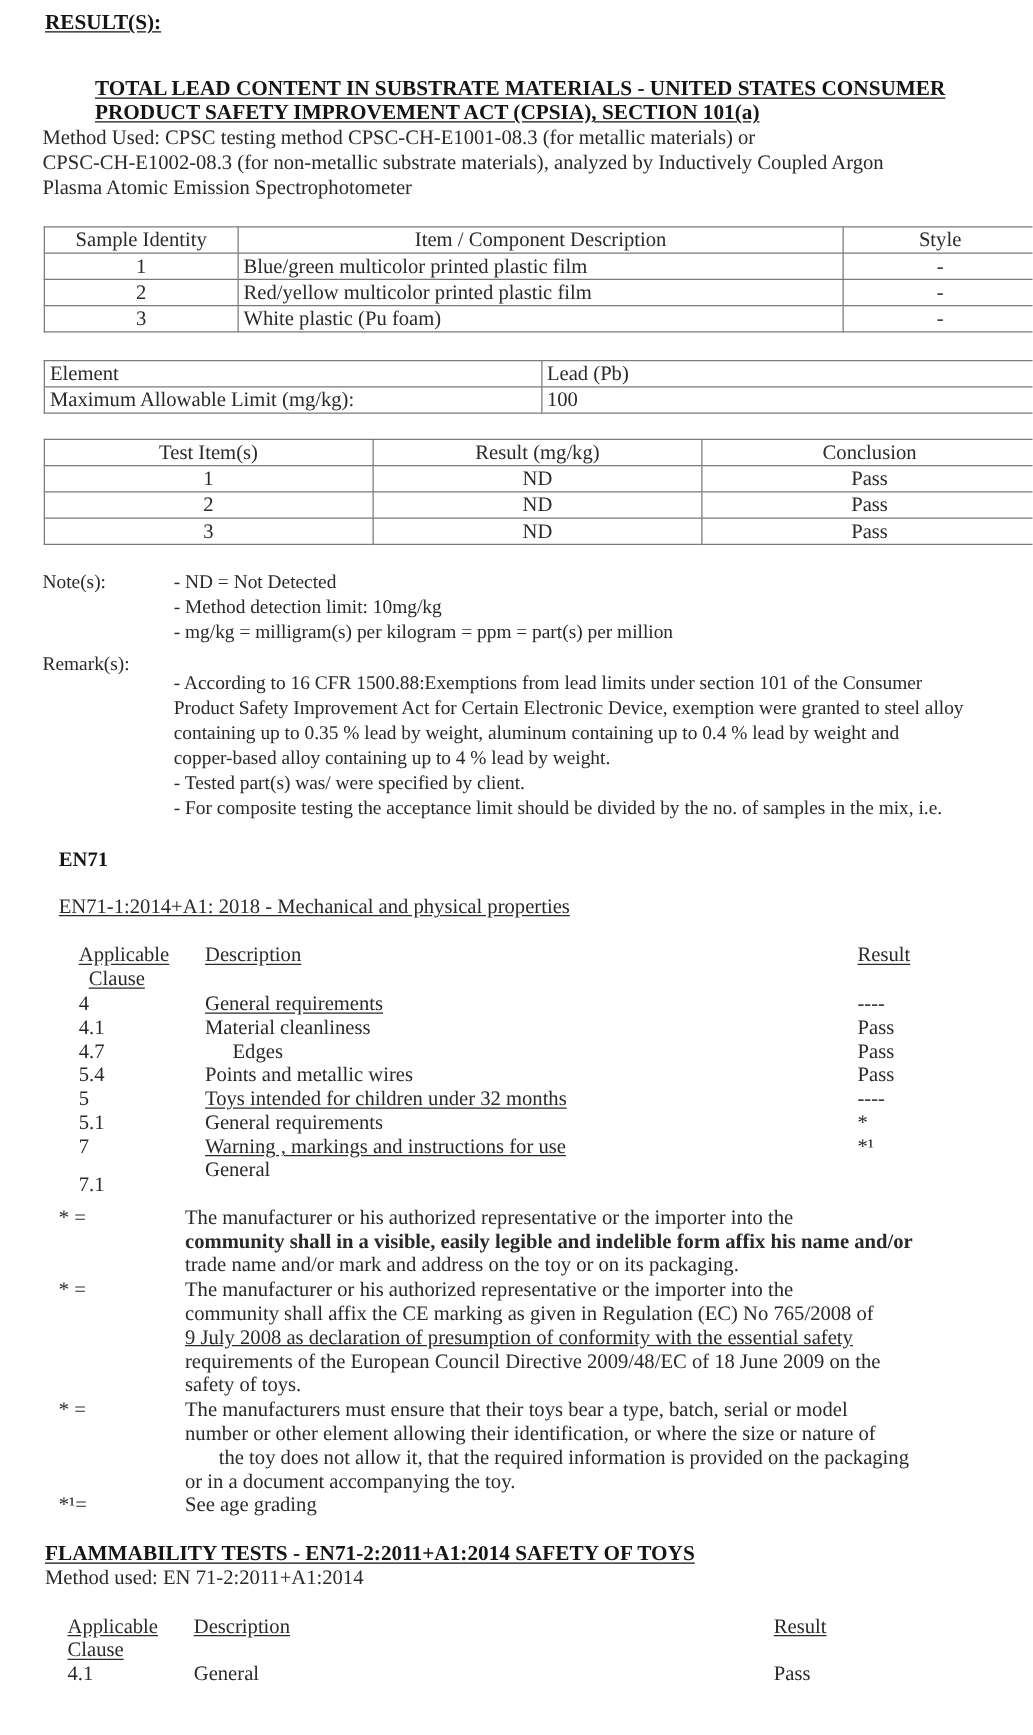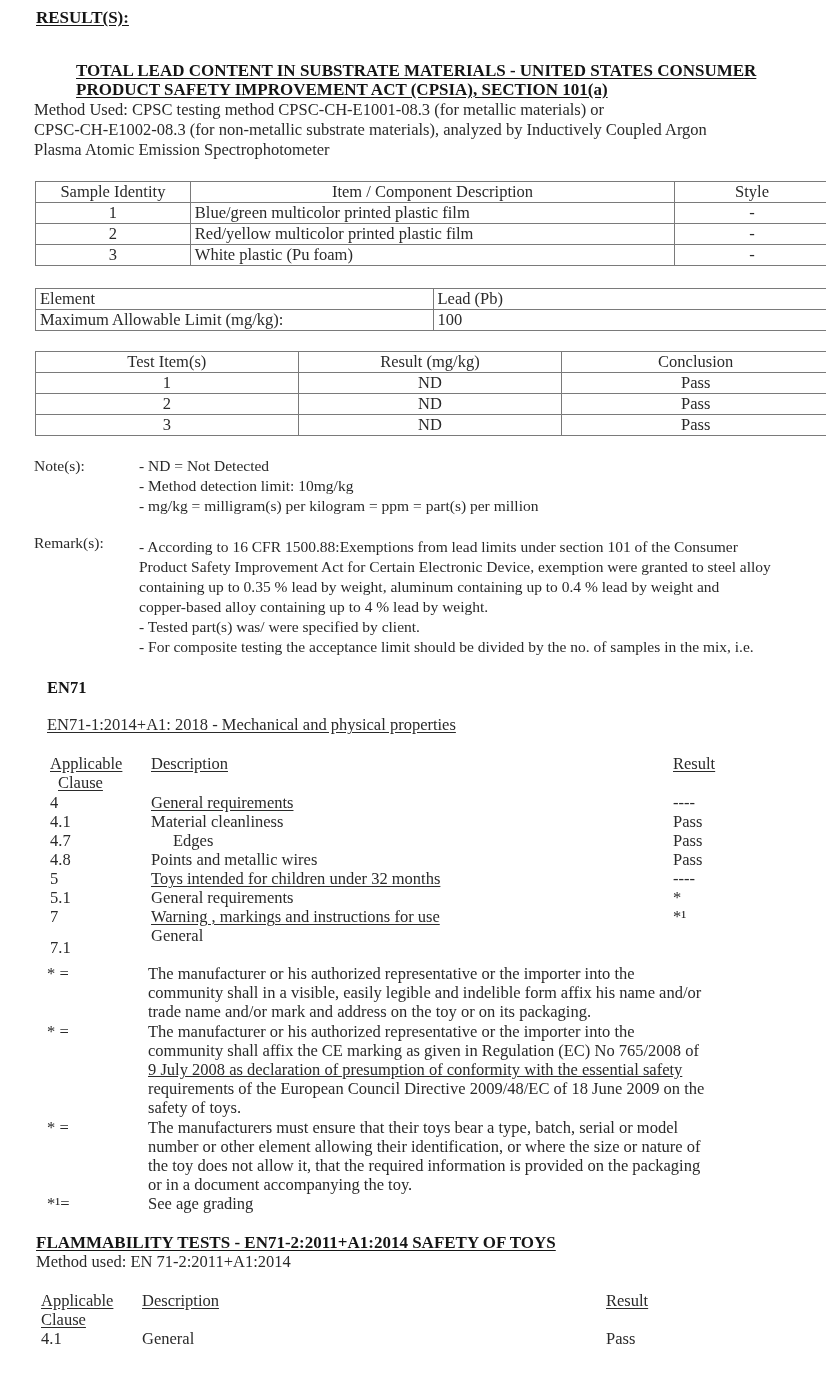--- a/index.html
+++ b/index.html
@@ -25,21 +25,21 @@
   #limit-table { left: 35px; top: 288px; width: 795px; }
   #result-table { left: 35px; top: 351px; width: 795px; }
 
   .notes-label { left: 34px; width: 100px; }
   .notes-body { left: 139px; width: 690px; line-height: 20px; }
   .notes-body div { white-space: nowrap; }
 
   #en71-heading { left: 47px; top: 678px; font-size: 16.5px; }
   #en71-sub { left: 47px; top: 715px; }
 
-  .grid-row { position: absolute; left: 3px; width: 658px; height: 19px; line-height: 19px; }
+  .grid-row { position: absolute; left: 16px; width: 658px; height: 19px; line-height: 19px; }
   .grid-row span { position: absolute; white-space: nowrap; }
 
   .fn-sym { position: absolute; left: 47px; width: 90px; }
   .fn-text { position: absolute; left: 148px; width: 600px; line-height: 19.2px; }
 
   #flam-heading { left: 36px; top: 1233px; font-size: 17px; }
   #flam-method { left: 36px; top: 1252px; }
 </style>
 </head>
 <body>
@@ -134,21 +134,21 @@
 </tbody>
   </table>
 
 <div class="abs notes-label" style="top:456px; font-size:15.5px;">Note(s):</div>
 <div class="abs notes-body" style="top:456px; font-size:15.5px;">
   <div>- ND = Not Detected</div>
   <div>- Method detection limit: 10mg/kg</div>
   <div>- mg/kg = milligram(s) per kilogram = ppm = part(s) per million</div>
 </div>
 
-<div class="abs notes-label" style="top:533px; font-size:15.5px;">Remark(s):</div>
+<div class="abs notes-label" style="top:522px; font-size:15.5px;">Remark(s):</div>
 <div class="abs notes-body" style="top:537px; font-size:15.5px;">
   <div>- According to 16 CFR 1500.88:Exemptions from lead limits under section 101 of the Consumer</div>
   <div>Product Safety Improvement Act for Certain Electronic Device, exemption were granted to steel alloy</div>
   <div>containing up to 0.35 % lead by weight, aluminum containing up to 0.4 % lead by weight and</div>
   <div>copper-based alloy containing up to 4 % lead by weight.</div>
   <div>- Tested part(s) was/ were specified by client.</div>
   <div>- For composite testing the acceptance limit should be divided by the no. of samples in the mix, i.e.</div>
 </div>
 
 <div id="en71-heading" class="abs b dark">EN71</div>
@@ -173,21 +173,21 @@
       <span style="left: 47px;">4.1</span>
       <span style="left: 148px;">Material cleanliness</span>
       <span style="left: 670px;">Pass</span>
     </div>
     <div class="grid-row" style="top: 831px;">
       <span style="left: 47px;">4.7</span>
       <span style="left: 148px; margin-left: 22px;">Edges</span>
       <span style="left: 670px;">Pass</span>
     </div>
     <div class="grid-row" style="top: 850px;">
-      <span style="left: 47px;">4.8</span>
+      <span style="left: 47px;">5.4</span>
       <span style="left: 148px;">Points and metallic wires</span>
       <span style="left: 670px;">Pass</span>
     </div>
     <div class="grid-row" style="top: 869px;">
       <span style="left: 47px;">5</span>
       <span class="u" style="left: 148px;">Toys intended for children under 32 months</span>
       <span style="left: 670px;">----</span>
     </div>
     <div class="grid-row" style="top: 888px;">
       <span style="left: 47px;">5.1</span>
@@ -203,36 +203,36 @@
       <span style="left: 47px; margin-top: 12px;">7.1</span>
       <span style="left: 148px;">General</span>
       <span style="left: 670px;"></span>
     </div>
   </div>
 
 <div id="en71-footnotes">
     <div class="fn-sym" style="top: 964px;">* =</div>
     <div class="fn-text" style="top: 964px;">
       <div style="white-space: nowrap;">The manufacturer or his authorized representative or the importer into the</div>
-      <div style="white-space: nowrap;">community shall in a visible, easily legible and indelible form affix his name and/or</div>
+      <div style="white-space: nowrap; font-weight: bold;">community shall in a visible, easily legible and indelible form affix his name and/or</div>
       <div style="white-space: nowrap;">trade name and/or mark and address on the toy or on its packaging.</div>
     </div>
     <div class="fn-sym" style="top: 1021.6px;">* =</div>
     <div class="fn-text" style="top: 1021.6px;">
       <div style="white-space: nowrap;">The manufacturer or his authorized representative or the importer into the</div>
       <div style="white-space: nowrap;">community shall affix the CE marking as given in Regulation (EC) No 765/2008 of</div>
       <div style="white-space: nowrap; text-decoration: underline;">9 July 2008 as declaration of presumption of conformity with the essential safety</div>
       <div style="white-space: nowrap;">requirements of the European Council Directive 2009/48/EC of 18 June 2009 on the</div>
       <div style="white-space: nowrap;">safety of toys.</div>
     </div>
     <div class="fn-sym" style="top: 1117.6px;">* =</div>
     <div class="fn-text" style="top: 1117.6px;">
       <div style="white-space: nowrap;">The manufacturers must ensure that their toys bear a type, batch, serial or model</div>
       <div style="white-space: nowrap;">number or other element allowing their identification, or where the size or nature of</div>
-      <div style="white-space: nowrap;">the toy does not allow it, that the required information is provided on the packaging</div>
+      <div style="white-space: nowrap; margin-left: 27px;">the toy does not allow it, that the required information is provided on the packaging</div>
       <div style="white-space: nowrap;">or in a document accompanying the toy.</div>
     </div>
     <div class="fn-sym" style="top: 1194.4px;">*¹=</div>
     <div class="fn-text" style="top: 1194.4px;">
       <div style="white-space: nowrap;">See age grading</div>
     </div>
   </div>
 
 <div id="flam-heading" class="abs b u dark">FLAMMABILITY TESTS - EN71-2:2011+A1:2014 SAFETY OF TOYS</div>
 <div id="flam-method" class="abs">Method used: EN 71-2:2011+A1:2014</div>

